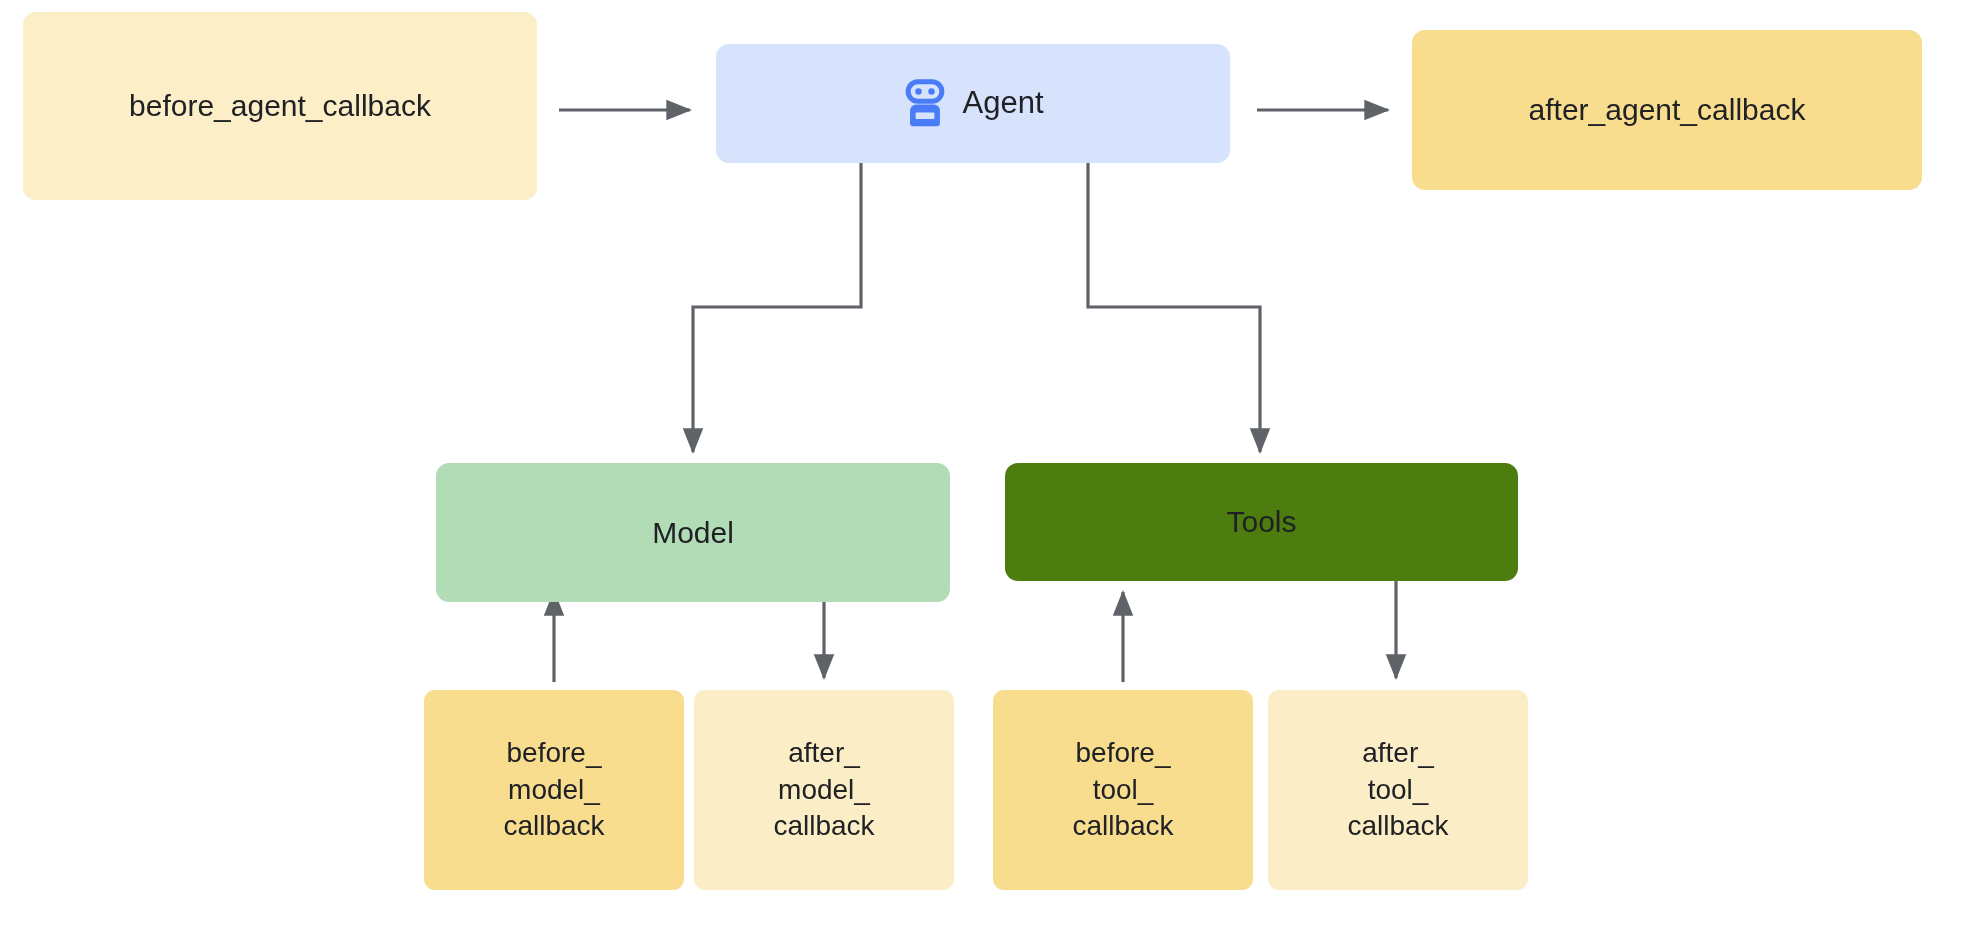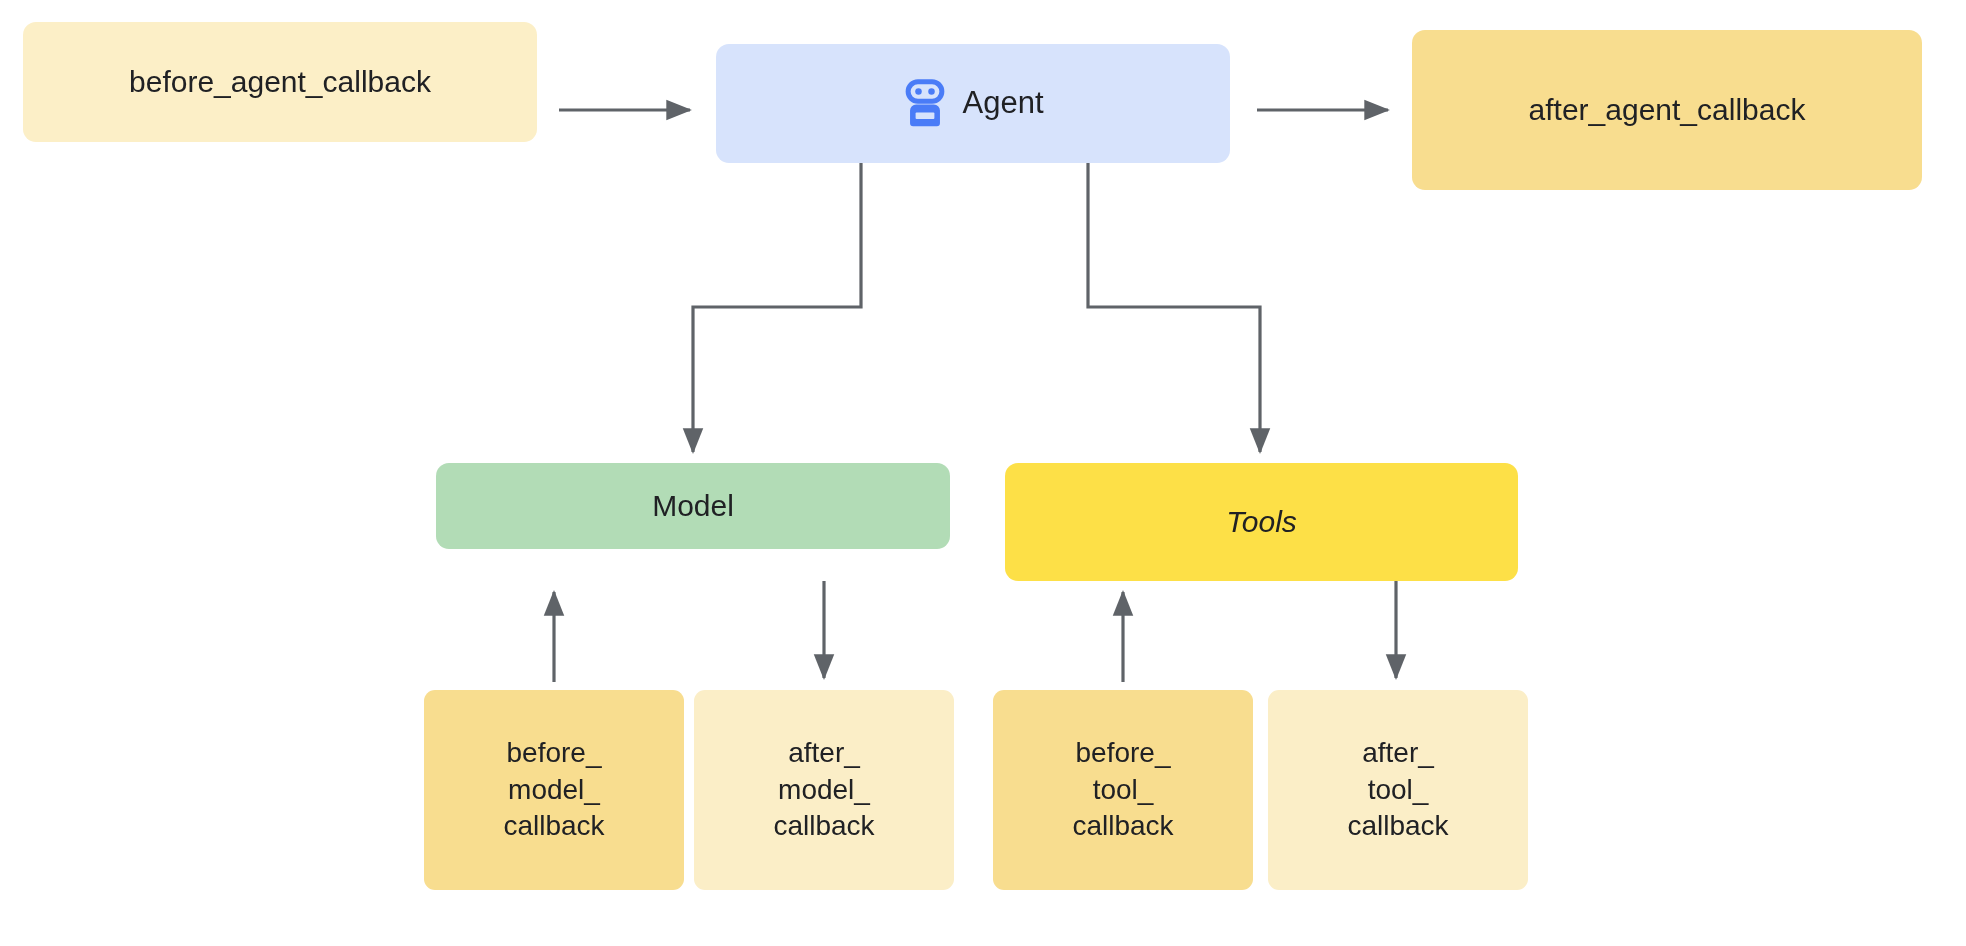--- a/index.html
+++ b/index.html
@@ -26,35 +26,35 @@
     justify-content: center;
     border-radius: 13px;
     color: #202124;
     text-align: center;
     line-height: 1.32;
     white-space: pre-line;
     user-select: none;
   }
   
   #node-before-agent {
-    left: 23px;  top: 22px;  width: 514px;  height: 120px;
+    left: 23px;  top: 12px;  width: 514px;  height: 188px;
     font-size: 30px;
   }
   #node-agent {
     left: 716px; top: 44px;  width: 514px;  height: 119px;
     font-size: 31px;
     gap: 14px;
   }
   #node-after-agent {
     left: 1412px; top: 30px; width: 510px; height: 160px;
     font-size: 30px;
   }
   
   #node-model {
-    left: 436px; top: 463px; width: 514px; height: 86px;
+    left: 436px; top: 463px; width: 514px; height: 139px;
     font-size: 30px;
   }
   #node-tools {
     left: 1005px; top: 463px; width: 513px; height: 118px;
     font-size: 30px;
   }
   
   .leaf {
     top: 690px;
     width: 260px;
@@ -131,21 +131,21 @@
         <rect x="7.1" y="17.4" width="9.8" height="3.4" rx="0.5" fill="#d7e3fc"></rect>
       </svg>
     </span>
     <span class="agent-label">Agent</span>
   </div>
 
   <div class="node" id="node-model" style="background-color: rgb(178, 220, 182);">
     <span>Model</span>
   </div>
 
-  <div class="node" id="node-tools" style="background-color: #fde047; font-style: italic;">
+  <div class="node" id="node-tools" style="background-color: #4d7c0f;">
     <span>Tools</span>
   </div>
 
   <div class="node leaf" id="node-before-model" style="background-color: rgb(248, 221, 143);">
     <span>before_
 model_
 callback</span>
   </div>
 
   <div class="node leaf" id="node-after-model" style="background-color: rgb(251, 238, 199);">

